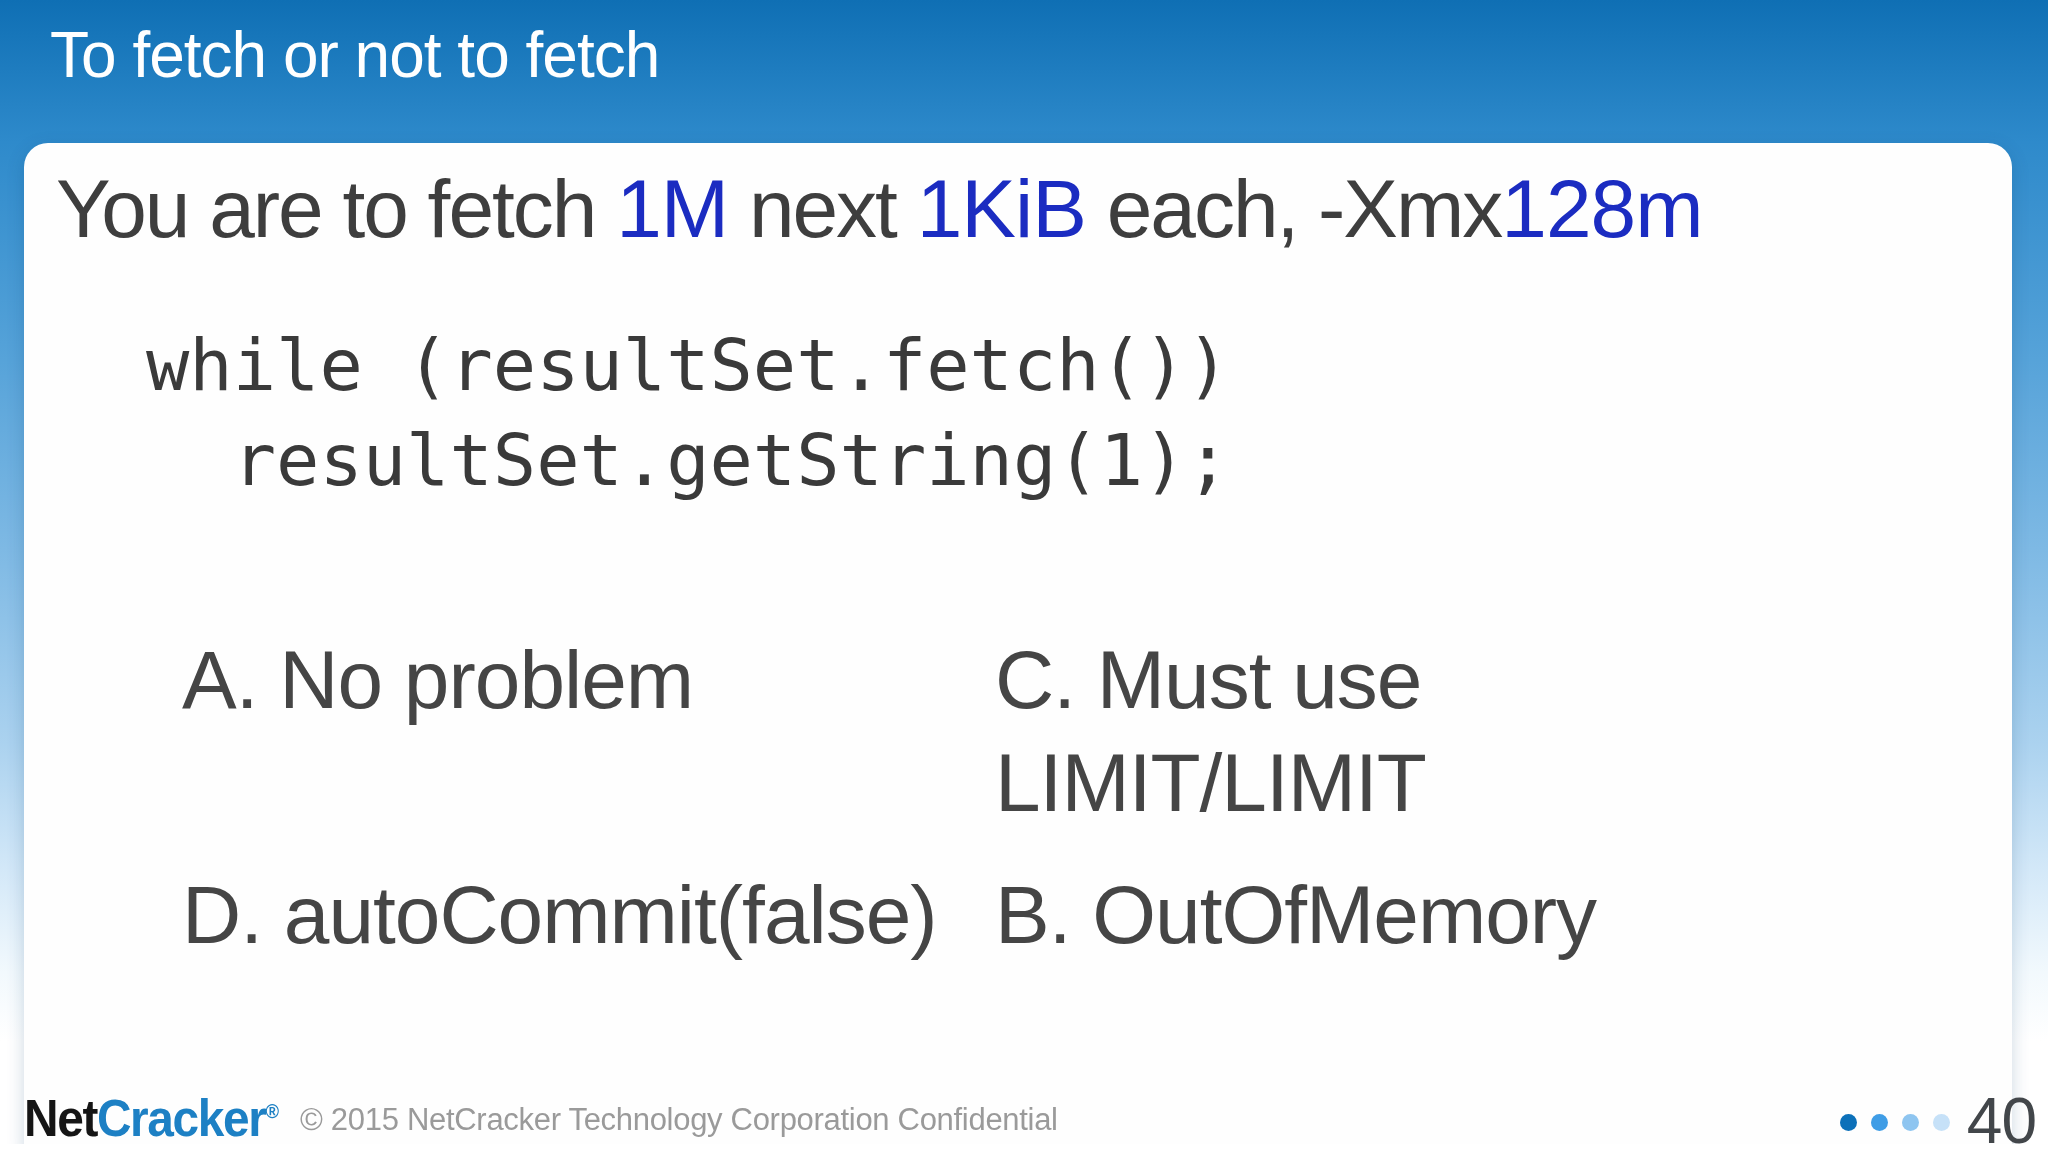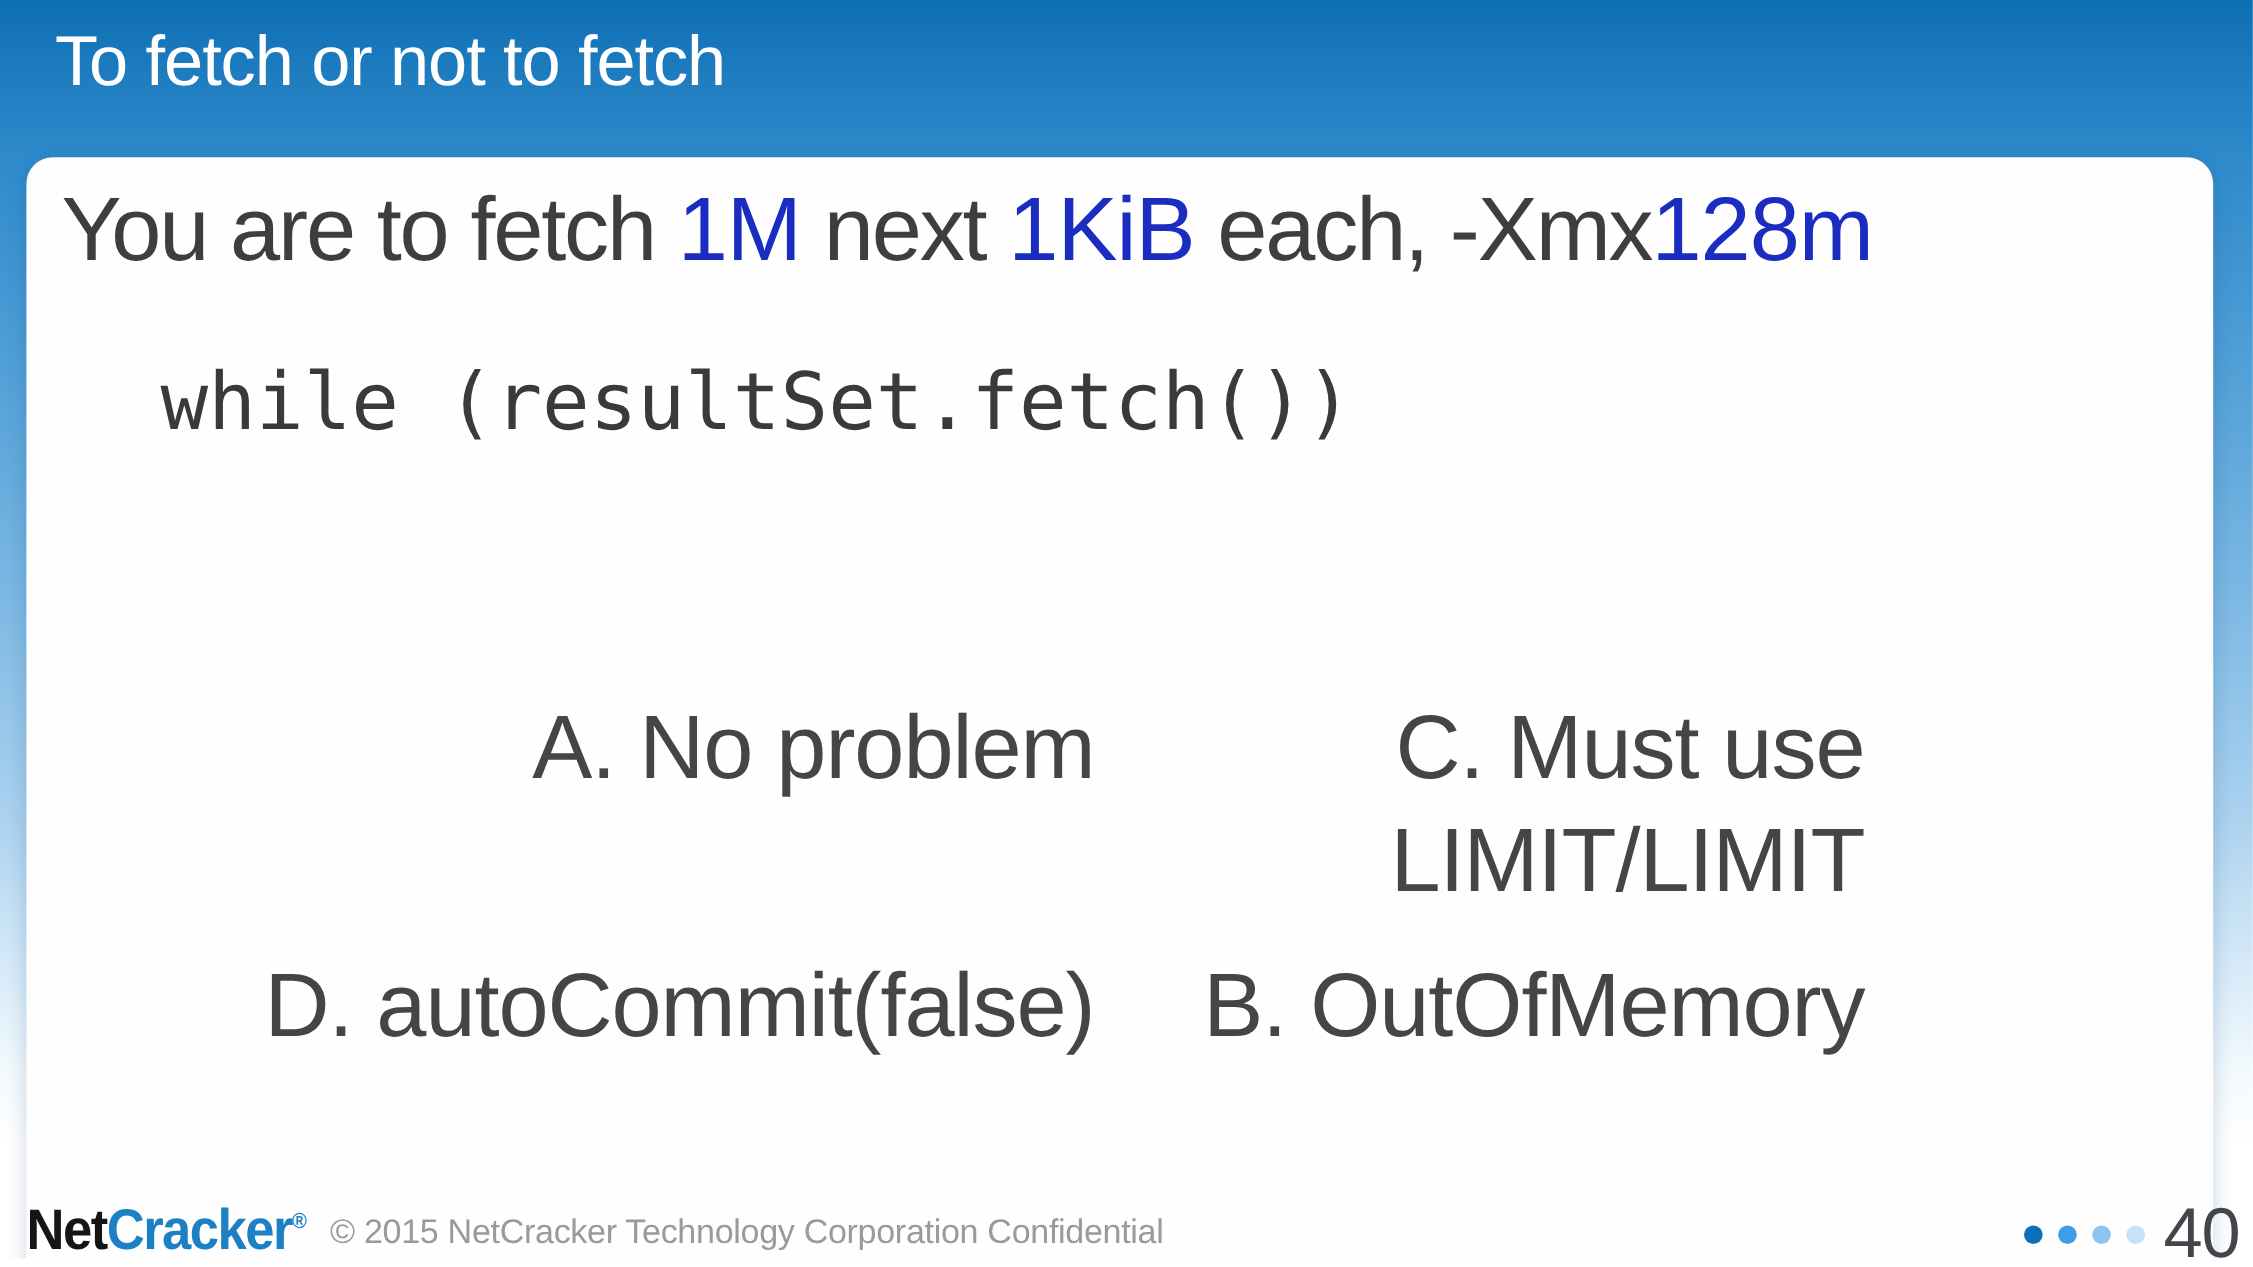--- a/index.html
+++ b/index.html
@@ -56,21 +56,21 @@
     font-family:"DejaVu Sans Mono","Liberation Mono",monospace;
     font-size:72px;line-height:95px;color:var(--code-text);
   }
   .code-line{white-space:pre;}
   .options{
     position:absolute;left:182px;top:628px;
     display:grid;grid-template-columns:813px auto;row-gap:29px;
     font-size:82px;line-height:103px;color:var(--option-text);
     letter-spacing:-1px;
   }
-  .option{white-space:nowrap;text-align:right;}
+  .option{white-space:nowrap;}
   .option.wrap{white-space:normal;width:700px;}
   .footer-logo{
     position:absolute;left:24px;top:1088px;
     font-size:52px;font-weight:800;letter-spacing:-1.5px;
     transform:scaleX(0.92);transform-origin:left center;
     white-space:nowrap;
   }
   .footer-logo .logo-net{color:var(--logo-black);}
   .footer-logo .logo-cracker{color:var(--logo-blue);}
   .footer-logo .logo-reg{
@@ -98,20 +98,21 @@
 <div class="stage">
 
   <div class="slide-title">To fetch or not to fetch</div>
 
   <div class="card"></div>
 
   <div class="heading"><span>You are to fetch </span><span class="accent">1M</span><span> next </span><span class="accent">1KiB</span><span> each, -Xmx</span><span class="accent">128m</span></div>
 
   <div class="code-block">
     <div class="code-line">while (resultSet.fetch())</div>
+    <div class="code-line">  resultSet.getString(1);</div>
   </div>
 
   <div class="options">
     <div class="option">A. No problem</div>
     <div class="option wrap">C. Must use LIMIT/LIMIT</div>
     <div class="option">D. autoCommit(false)</div>
     <div class="option">B. OutOfMemory</div>
   </div>
 
   <div class="footer-logo"><span class="logo-net">Net</span><span class="logo-cracker">Cracker</span><span class="logo-reg">®</span></div>

